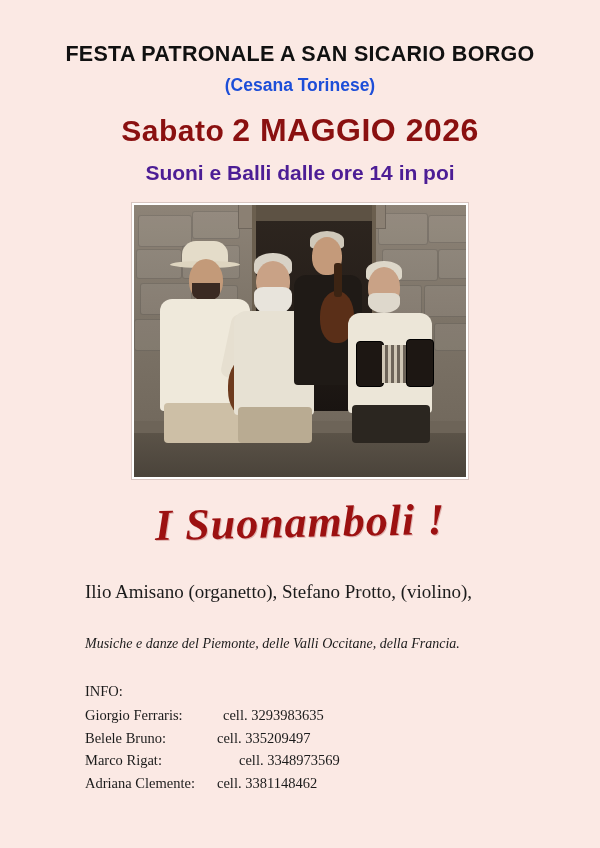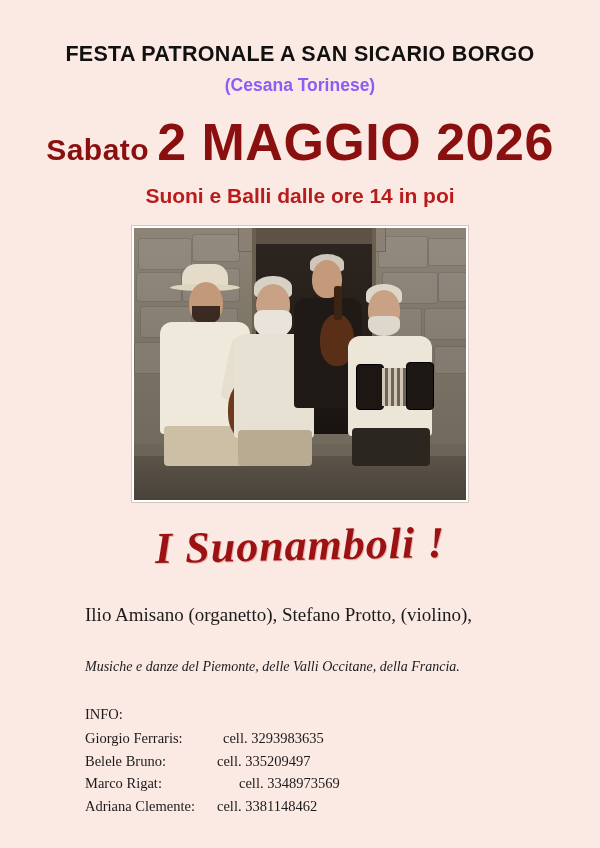--- a/index.html
+++ b/index.html
@@ -34,49 +34,49 @@
     color: #111111;
     text-align: center;
     margin: 4px 0 0 0;
     white-space: nowrap;
   }
 
   .title-sub {
     font-family: "Liberation Sans", sans-serif;
     font-weight: bold;
     font-size: 17.5px;
-    color: #8b5cf6;
+    color: #1d4ed8;
     text-align: center;
     margin: 8px 0 0 0;
   }
 
   .date-line {
     margin: 16px 0 0 0;
     text-align: center;
     white-space: nowrap;
     color: #8a1010;
     font-family: "Liberation Sans", sans-serif;
     font-weight: bold;
   }
   .date-prefix {
     font-size: 30px;
     letter-spacing: 0.5px;
   }
   .date-value {
-    font-size: 52px;
+    font-size: 32px;
     letter-spacing: 0.5px;
     margin-left: 8px;
   }
 
   .tagline {
     margin: 12px 0 0 0;
     font-family: "Liberation Sans", sans-serif;
     font-weight: bold;
     font-size: 21px;
-    color: #b91c1c;
+    color: #4c1d95;
     white-space: nowrap;
   }
 
   .photo-frame {
     margin: 18px 0 0 0;
     width: 332px;
     height: 272px;
     border: 2px solid #ffffff;
     box-shadow: 0 0 0 1px #d8c5c0;
     overflow: hidden;

